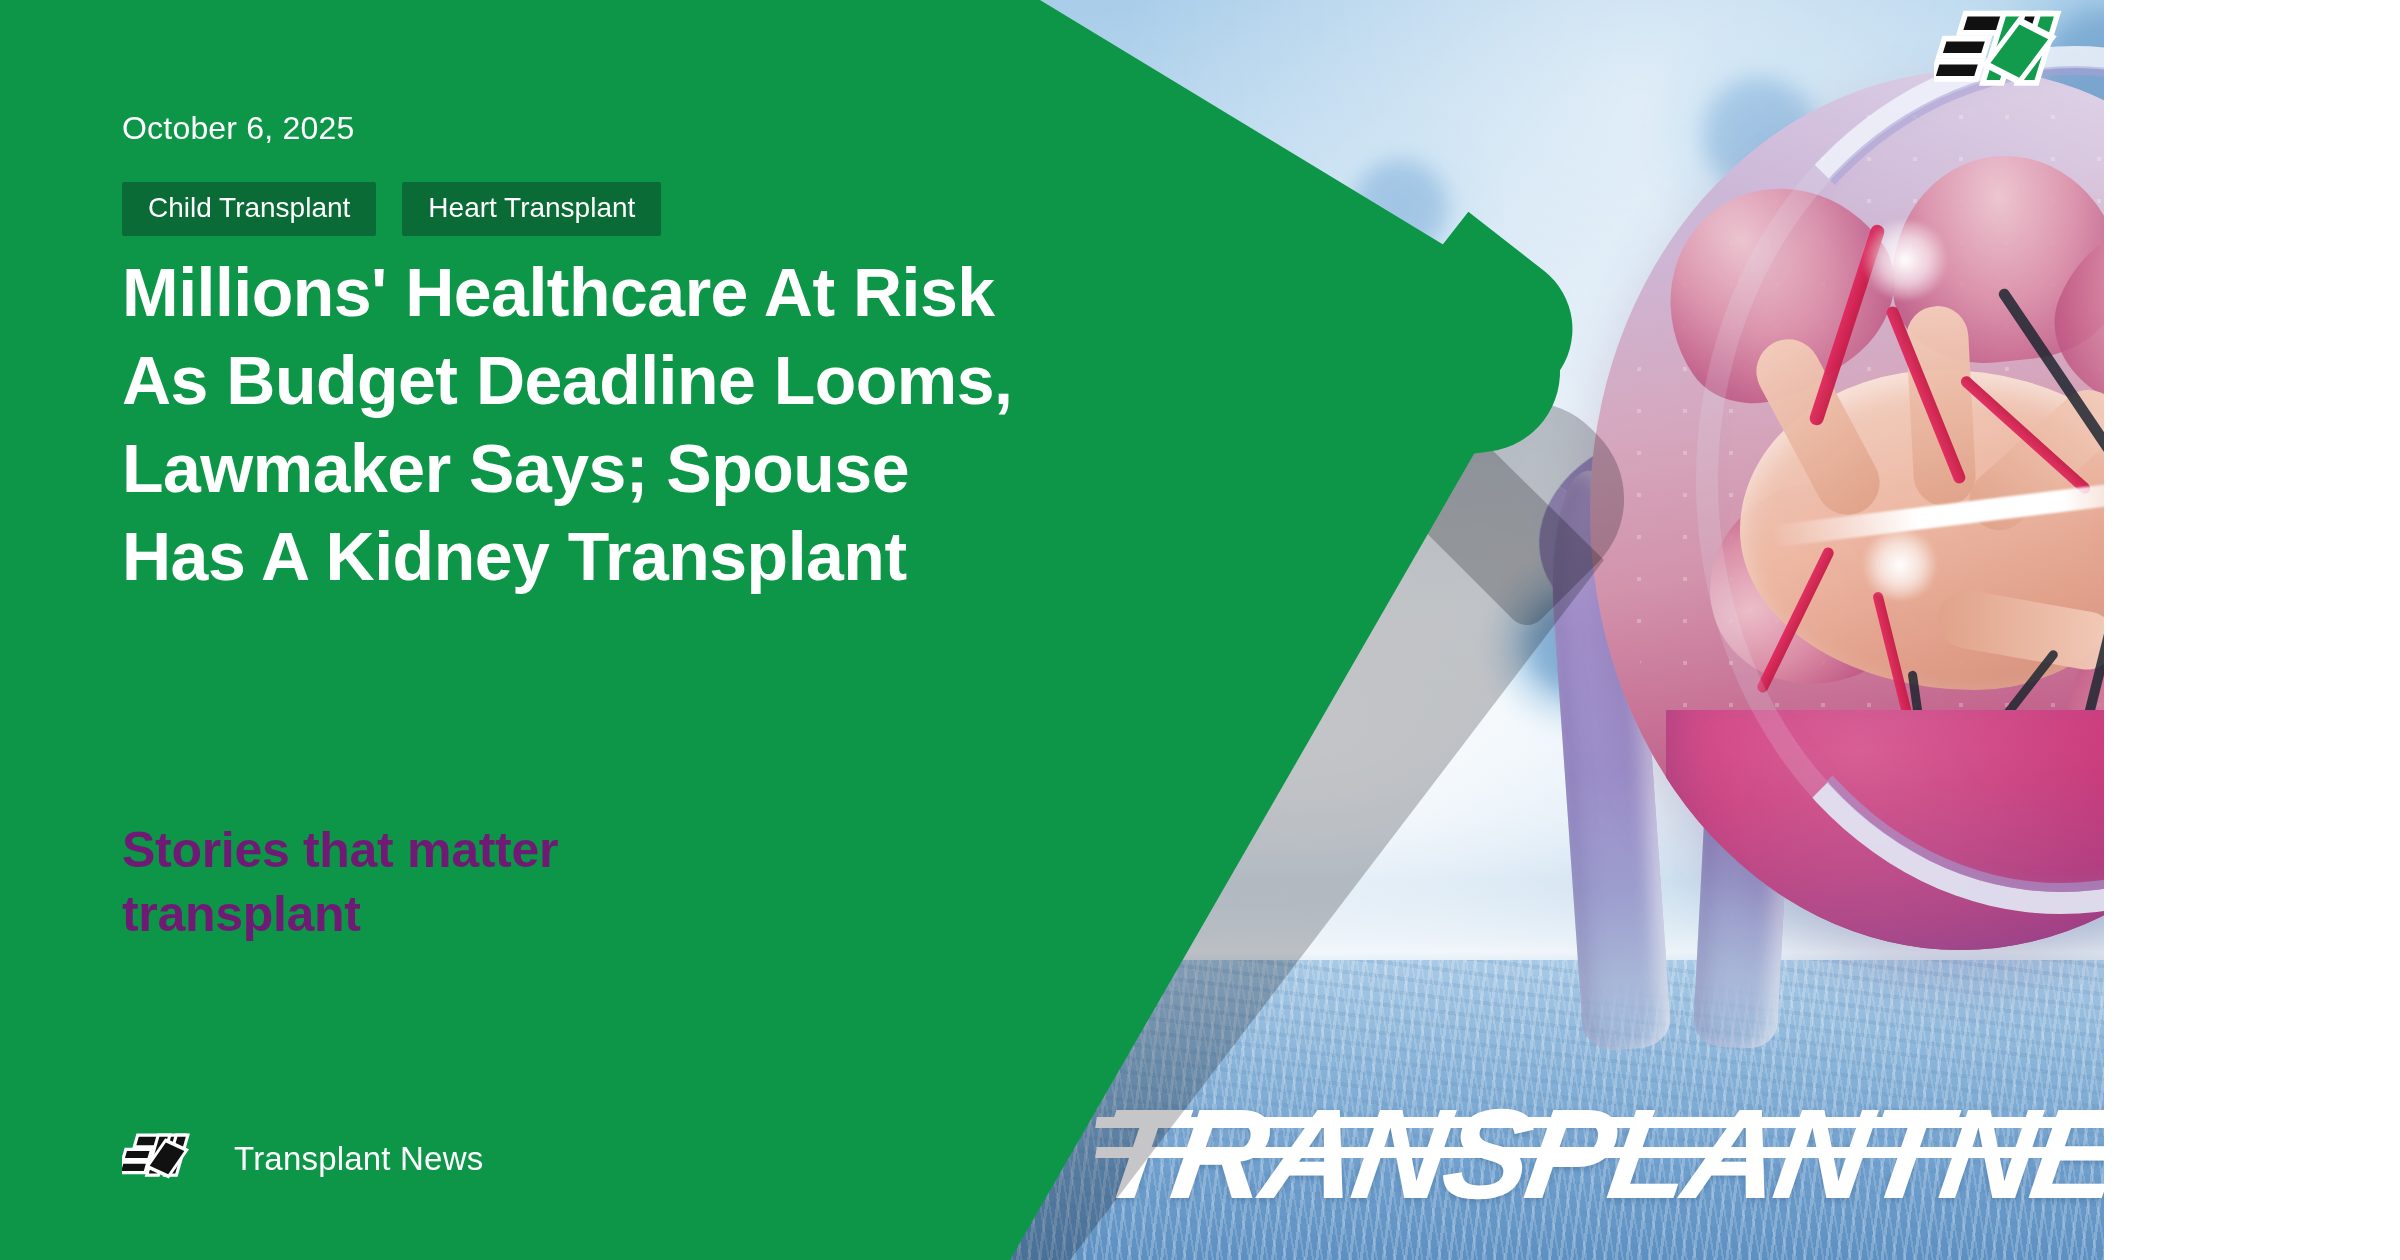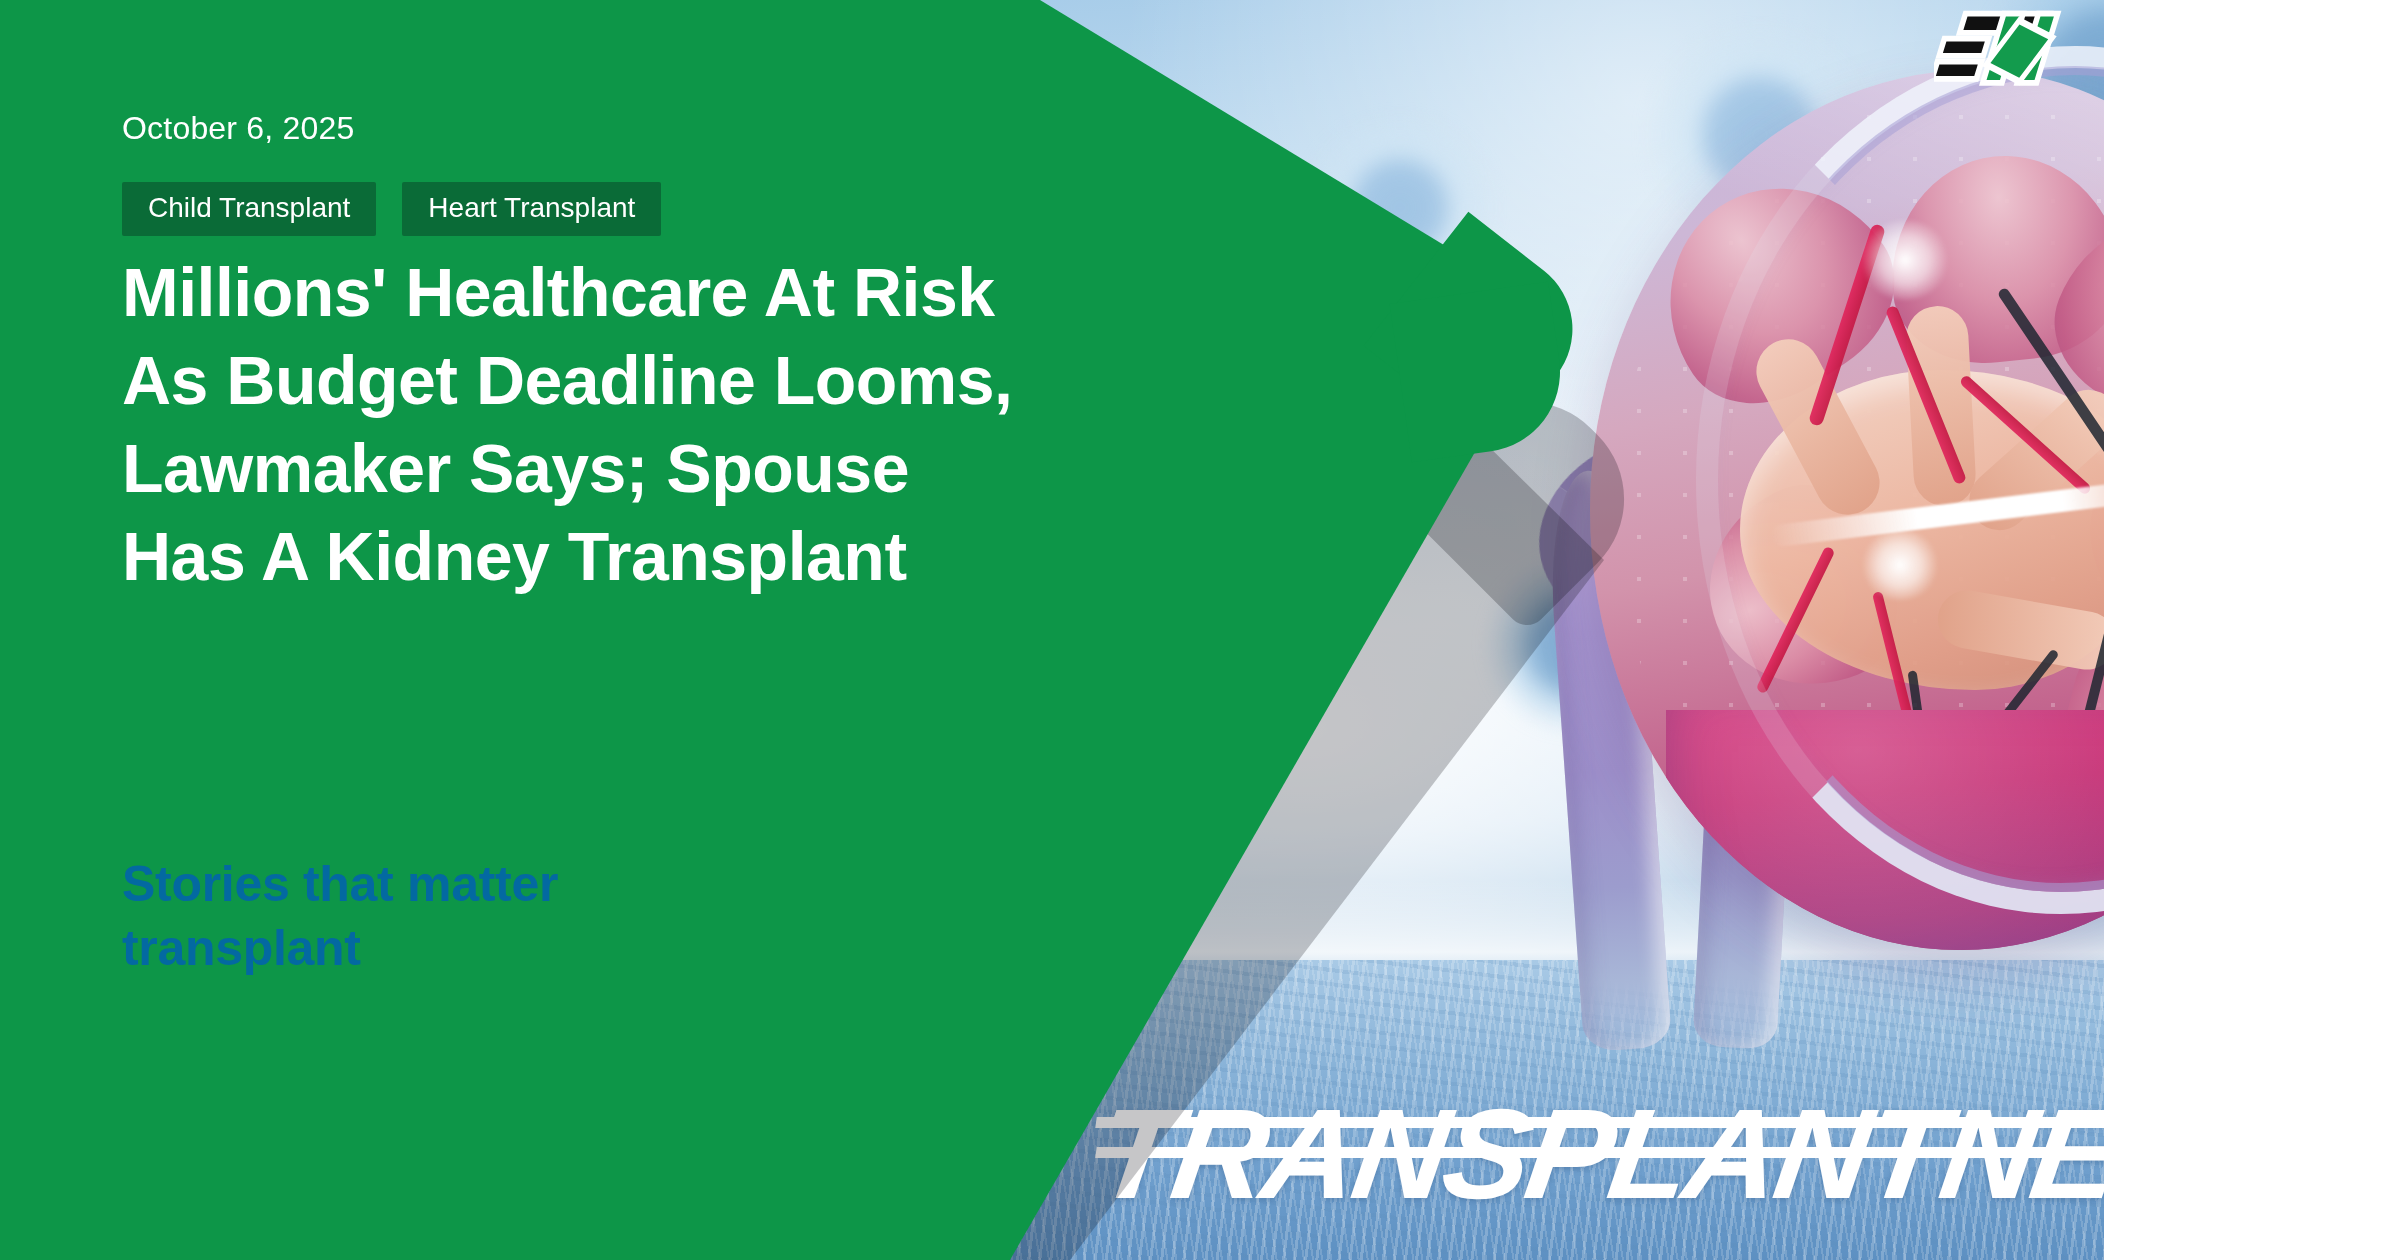--- a/index.html
+++ b/index.html
@@ -231,22 +231,22 @@
   }
 
   .headline {
     position:absolute; top:258px; left:0; width:1240px;
     color:#ffffff; font-size:68px; font-weight:bold;
     line-height:1.0; letter-spacing:-.5px;
   }
   .headline .hl-line { display:block; margin-bottom:20px; }
 
   .tagline {
-    position:absolute; top:852px; left:0;
-    color:#0369a1; font-size:50px; font-weight:bold; line-height:1.28;
+    position:absolute; top:818px; left:0;
+    color:#701a75; font-size:50px; font-weight:bold; line-height:1.28;
     letter-spacing:-.3px;
   }
   .tagline .tg-line { display:block; }
 
   .brand { position:absolute; top:1130px; left:0; display:flex; align-items:center; gap:34px; }
   .brand-logo { width:78px; height:58px; }
   .brand-name { color:#ffffff; font-size:33px; letter-spacing:.2px; }
 
   .corner-logo { position:absolute; right:14px; top:6px; width:156px; height:96px; }
 </style>
@@ -334,20 +334,33 @@
       <span class="hl-line">As Budget Deadline Looms,</span>
       <span class="hl-line">Lawmaker Says; Spouse</span>
       <span class="hl-line">Has A Kidney Transplant</span>
     </h1>
 
     <div class="tagline">
       <span class="tg-line">Stories that matter</span>
       <span class="tg-line">transplant</span>
     </div>
 
+    <div class="brand">
+      <svg class="brand-logo" viewBox="0 0 120 90">
+        <g transform="skewX(-16)">
+          <rect x="26" y="8" width="74" height="18" fill="#111111" stroke="#ffffff" stroke-width="5"></rect>
+          <rect x="14" y="30" width="40" height="16" fill="#111111" stroke="#ffffff" stroke-width="5"></rect>
+          <rect x="14" y="50" width="40" height="16" fill="#111111" stroke="#ffffff" stroke-width="5"></rect>
+          <rect x="58" y="8" width="18" height="62" fill="#111111" stroke="#ffffff" stroke-width="5"></rect>
+          <rect x="86" y="8" width="18" height="62" fill="#111111" stroke="#ffffff" stroke-width="5"></rect>
+          <rect x="62" y="22" width="40" height="44" fill="#111111" stroke="#ffffff" stroke-width="5" transform="rotate(22 82 44)"></rect>
+        </g>
+      </svg>
+      <span class="brand-name">Transplant News</span>
+    </div>
   </div>
 
   <svg class="corner-logo" viewBox="0 0 160 100">
     <g transform="skewX(-17)">
       <rect x="34" y="8" width="88" height="20" fill="#111111" stroke="#ffffff" stroke-width="6"></rect>
       <rect x="20" y="34" width="46" height="18" fill="#111111" stroke="#ffffff" stroke-width="6"></rect>
       <rect x="20" y="58" width="46" height="18" fill="#111111" stroke="#ffffff" stroke-width="6"></rect>
       <rect x="74" y="8" width="20" height="72" fill="#139b4d" stroke="#ffffff" stroke-width="6"></rect>
       <rect x="110" y="8" width="20" height="72" fill="#139b4d" stroke="#ffffff" stroke-width="6"></rect>
       <rect x="80" y="22" width="44" height="50" fill="#139b4d" stroke="#ffffff" stroke-width="6" transform="rotate(24 102 47)"></rect>

